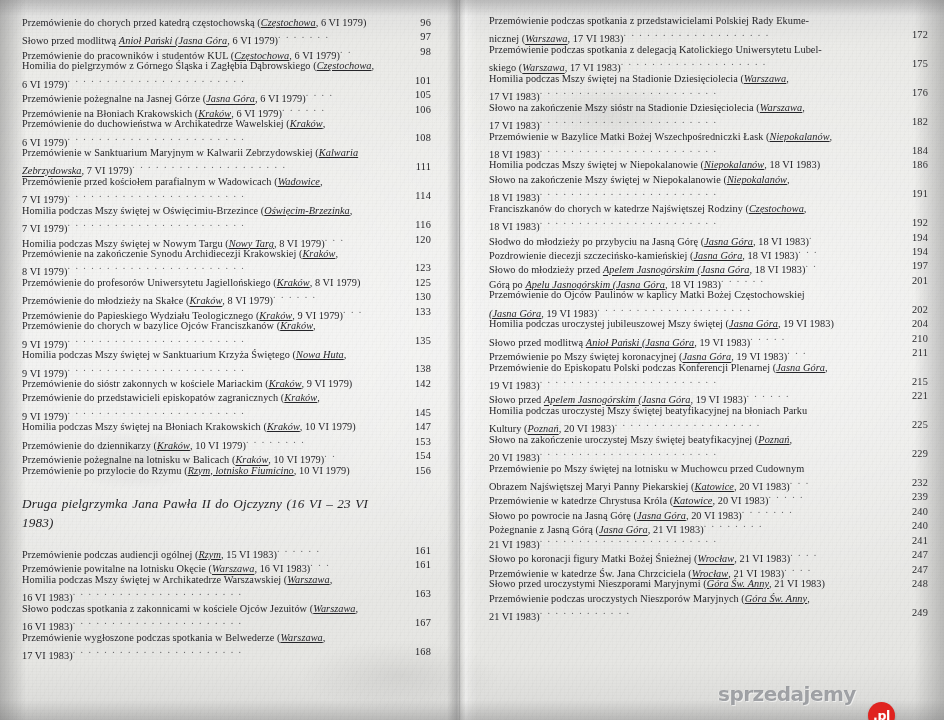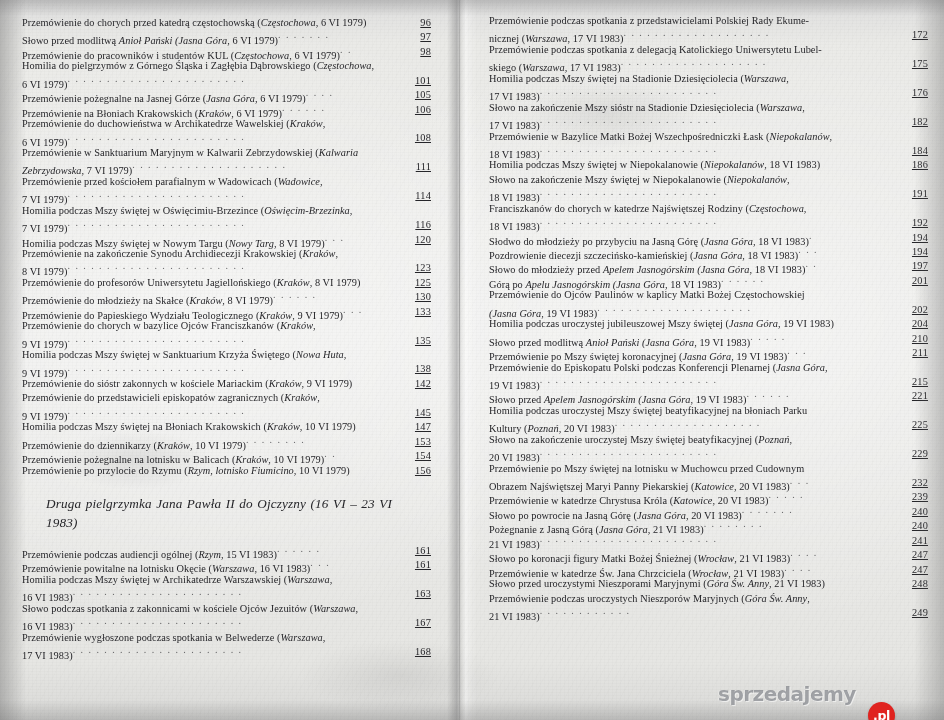--- a/index.html
+++ b/index.html
@@ -115,42 +115,41 @@
   }
 
   .ln {
     display: block;
     position: relative;
     height: 14.45px;
     white-space: nowrap;
     overflow: visible;
   }
   .ln .txt { letter-spacing: .05px; }
-  .ln .place { font-style: italic; }
+  .ln .place { font-style: italic; text-decoration: underline; }
 
   
   .ln .leader {
     display: inline-block;
     position: relative;
     top: -2px;
     overflow: hidden;
     vertical-align: baseline;
     letter-spacing: 5.4px;
     color: #4a4a4d;
     font-size: 10px;
     opacity: .82;
   }
 
   .pg {
     position: absolute;
     right: 0;
     bottom: 0;
     font-size: 10.3px;
     letter-spacing: .2px;
-    text-decoration: underline;
   }
   #col-left .pg  { right: 6px; }
   #col-right .pg { right: 4px; }
 
   
   .section-head {
     font-style: italic;
     font-size: 13.2px;
     line-height: 18.5px;
     letter-spacing: .15px;
@@ -341,21 +340,21 @@
         </li>
         <li class="toc-entry">
           <span class="ln"><span class="txt">Przemówienie pożegnalne na lotnisku w Balicach (</span><span class="txt place">Kraków</span><span class="txt">, 10 VI 1979)</span><span class="leader"> ..</span></span>
           <span class="pg">154</span>
         </li>
         <li class="toc-entry">
           <span class="ln"><span class="txt">Przemówienie po przylocie do Rzymu (</span><span class="txt place">Rzym, lotnisko Fiumicino</span><span class="txt">, 10 VI 1979)</span></span>
           <span class="pg">156</span>
         </li>
       </ul>
-    <div id="left-head-wrap" style="position: absolute; left: 22px; right: 10px; top: 478px; margin-left: 24px;">
+    <div id="left-head-wrap" style="position: absolute; left: 22px; right: 10px; top: 478px;">
         <div class="section-head">
           <span class="hl2">Druga pielgrzymka Jana Pawła II do Ojczyzny (16 VI – 23 VI</span>
           <span class="hl2">1983)</span>
         </div>
       </div>
     <ul class="toc-list" id="left-list-2" style="top: 544px;">
         <li class="toc-entry">
           <span class="ln"><span class="txt">Przemówienie podczas audiencji ogólnej (</span><span class="txt place">Rzym</span><span class="txt">, 15 VI 1983)</span><span class="leader"> ......</span></span>
           <span class="pg">161</span>
         </li>

